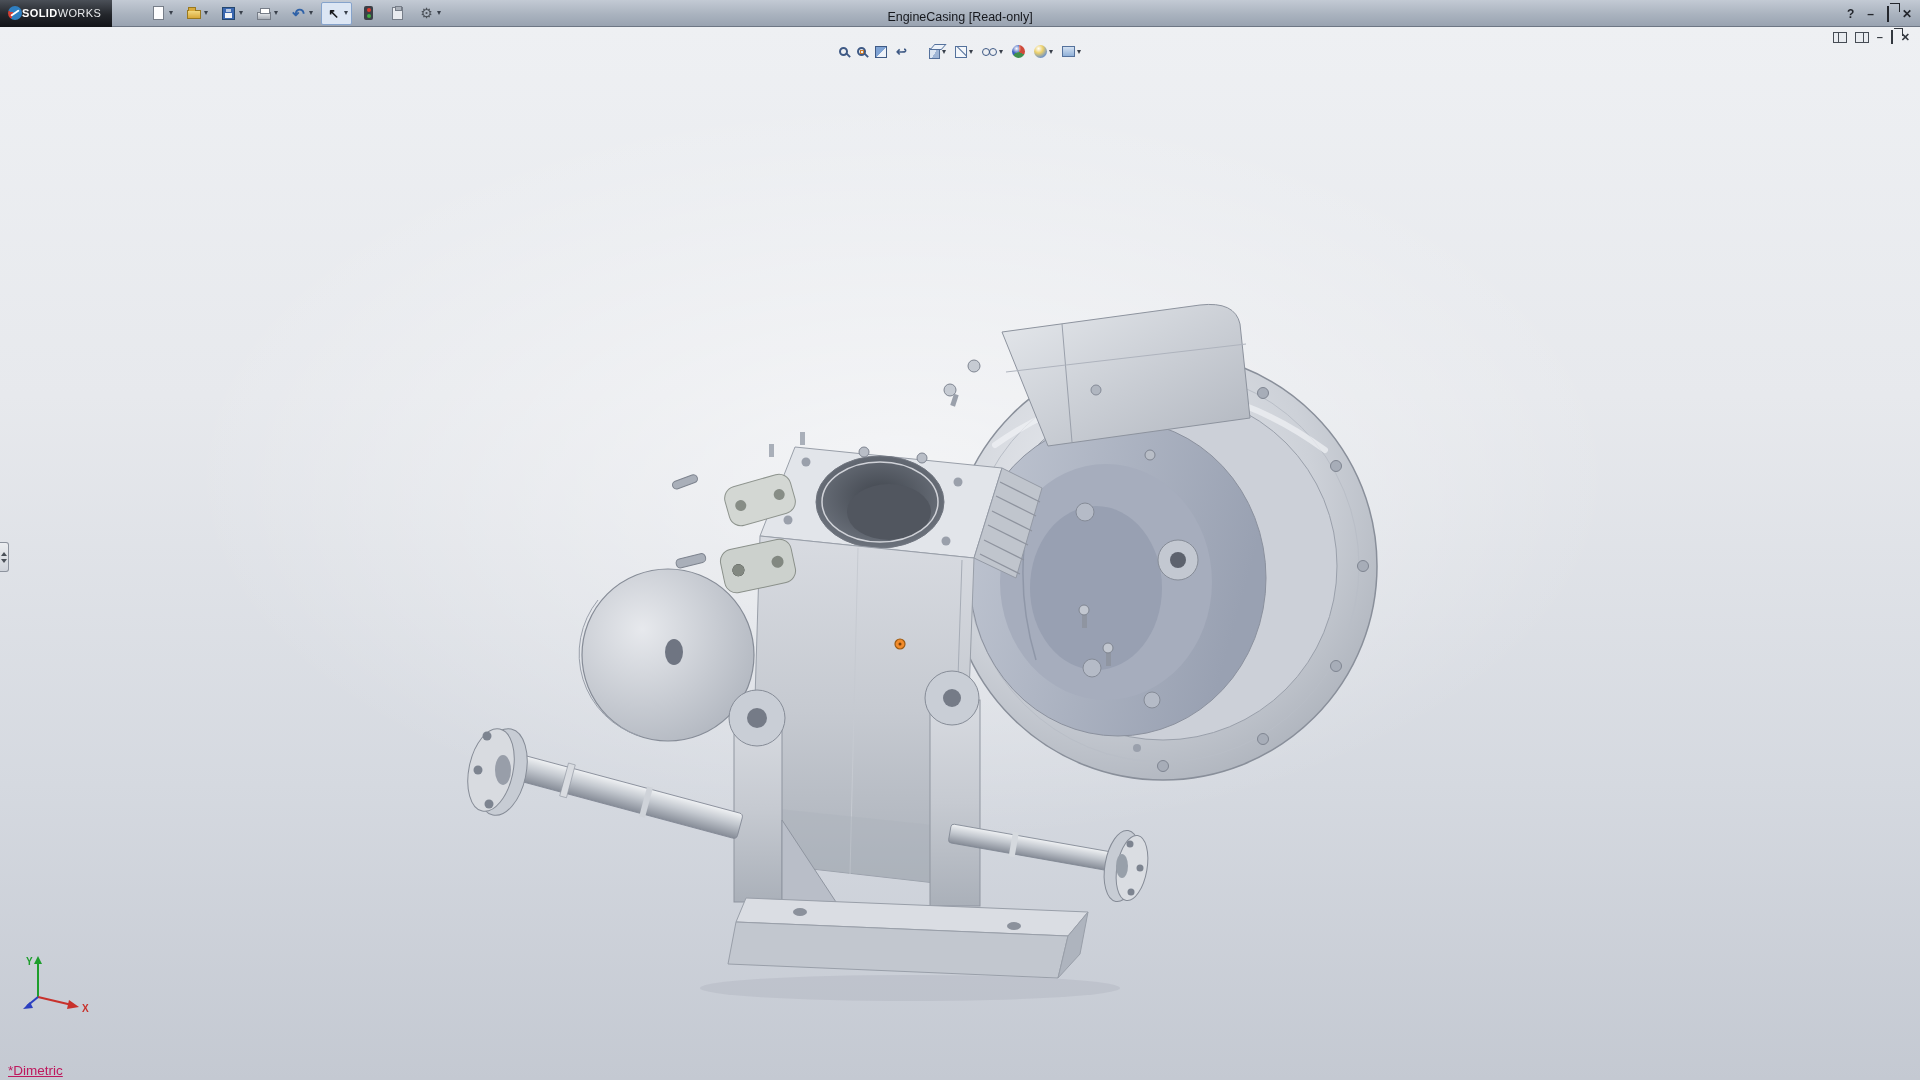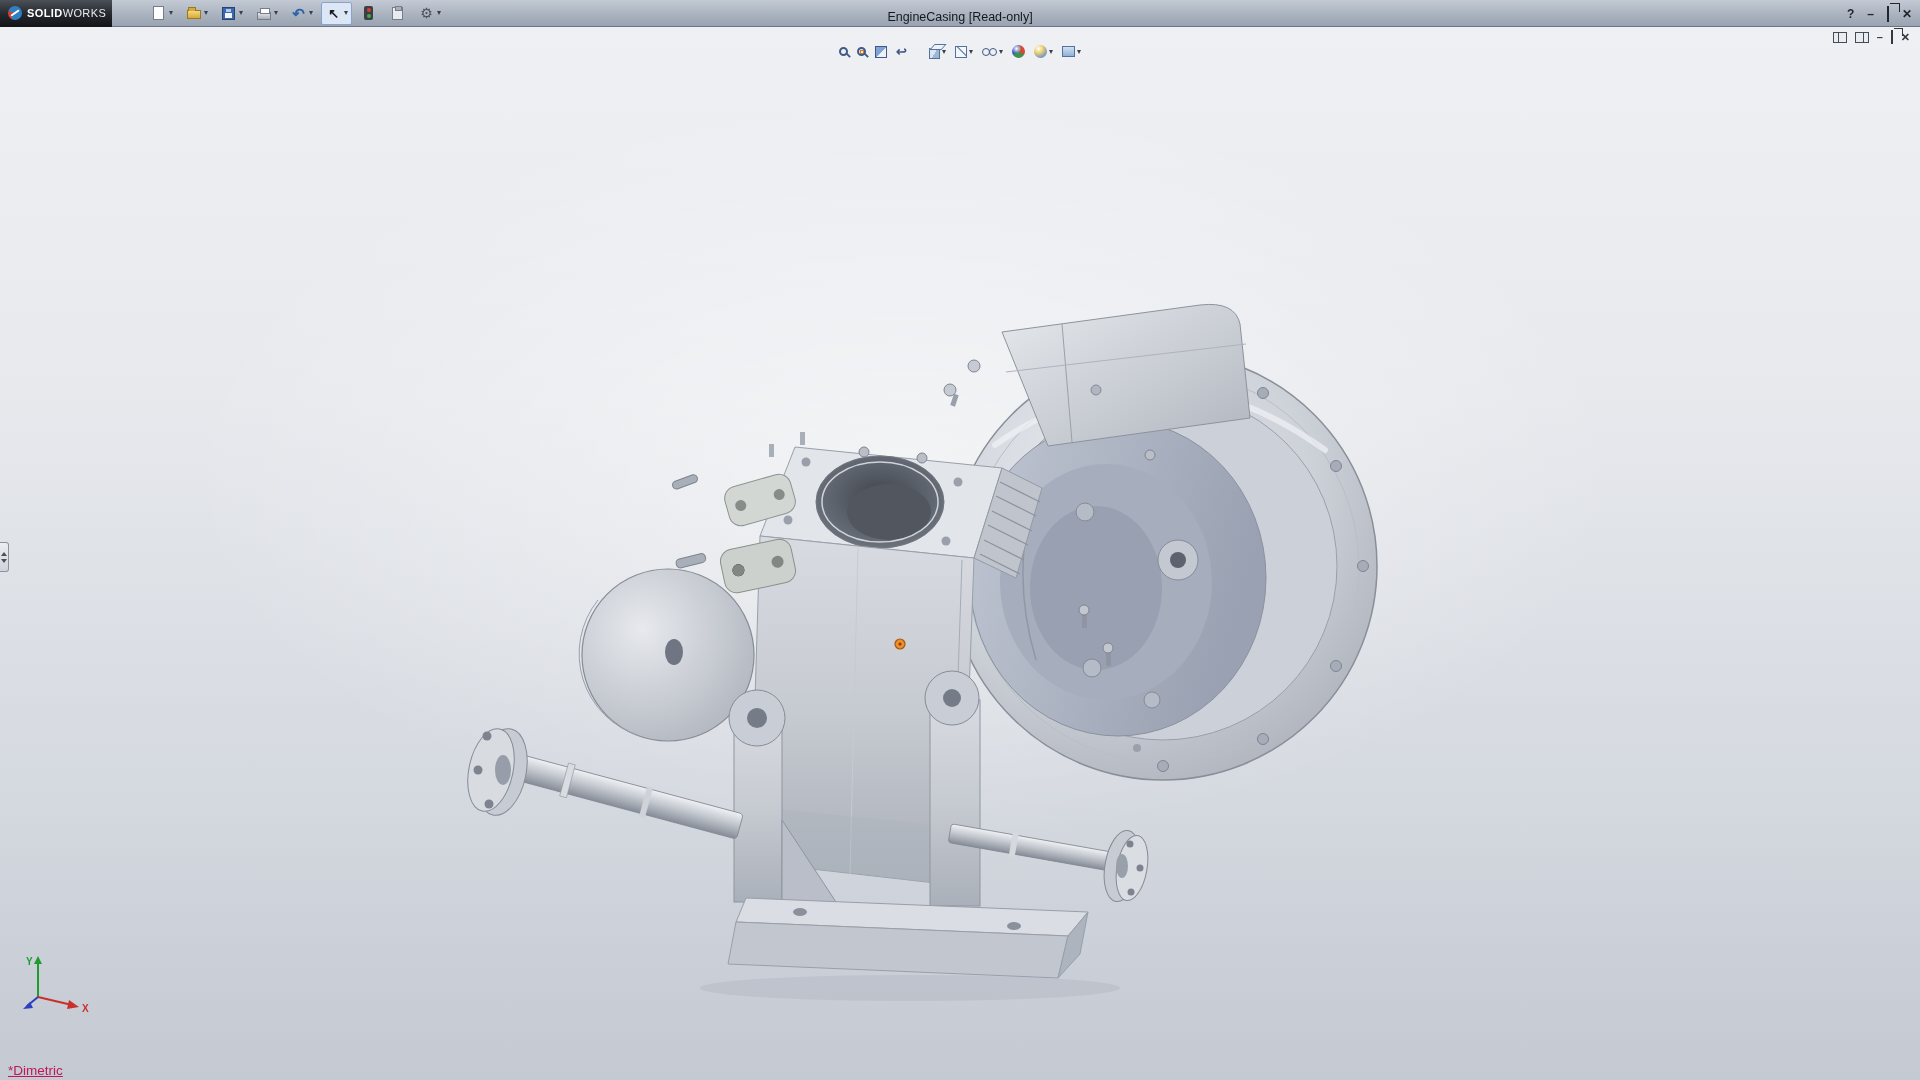--- a/index.html
+++ b/index.html
@@ -9,21 +9,21 @@
   
   .titlebar {
     position:absolute; top:0; left:0; right:0; height:27px;
     background:linear-gradient(180deg,#c3cad4 0%,#aab3bf 55%,#99a3b1 100%);
     border-bottom:1px solid #6d7684;
     display:flex; align-items:center;
   }
   .brand {
     height:27px; width:112px; flex:0 0 auto;
     background:linear-gradient(180deg,#4b5058 0%,#23262b 55%,#121418 100%);
-    display:flex; align-items:center; gap:5px; padding:0 8px;
+    display:flex; align-items:center; padding:0 8px;
   }
   .brand-logo {
     width:14px; height:14px; border-radius:50%;
     background:conic-gradient(#2f7fc1 0 60%, #d23f34 60% 80%, #2f7fc1 80%);
     position:relative; flex:0 0 auto;
   }
   .brand-logo::after { content:''; position:absolute; left:2px; top:6px; width:10px; height:2px; background:#fff; transform:rotate(-35deg); border-radius:2px; }
   .brand-text { color:#fff; font-size:11px; letter-spacing:.4px; white-space:nowrap; }
   .brand-text .b1 { font-weight:bold; }
   .brand-text .b2 { font-weight:normal; color:#e8eaec; }

